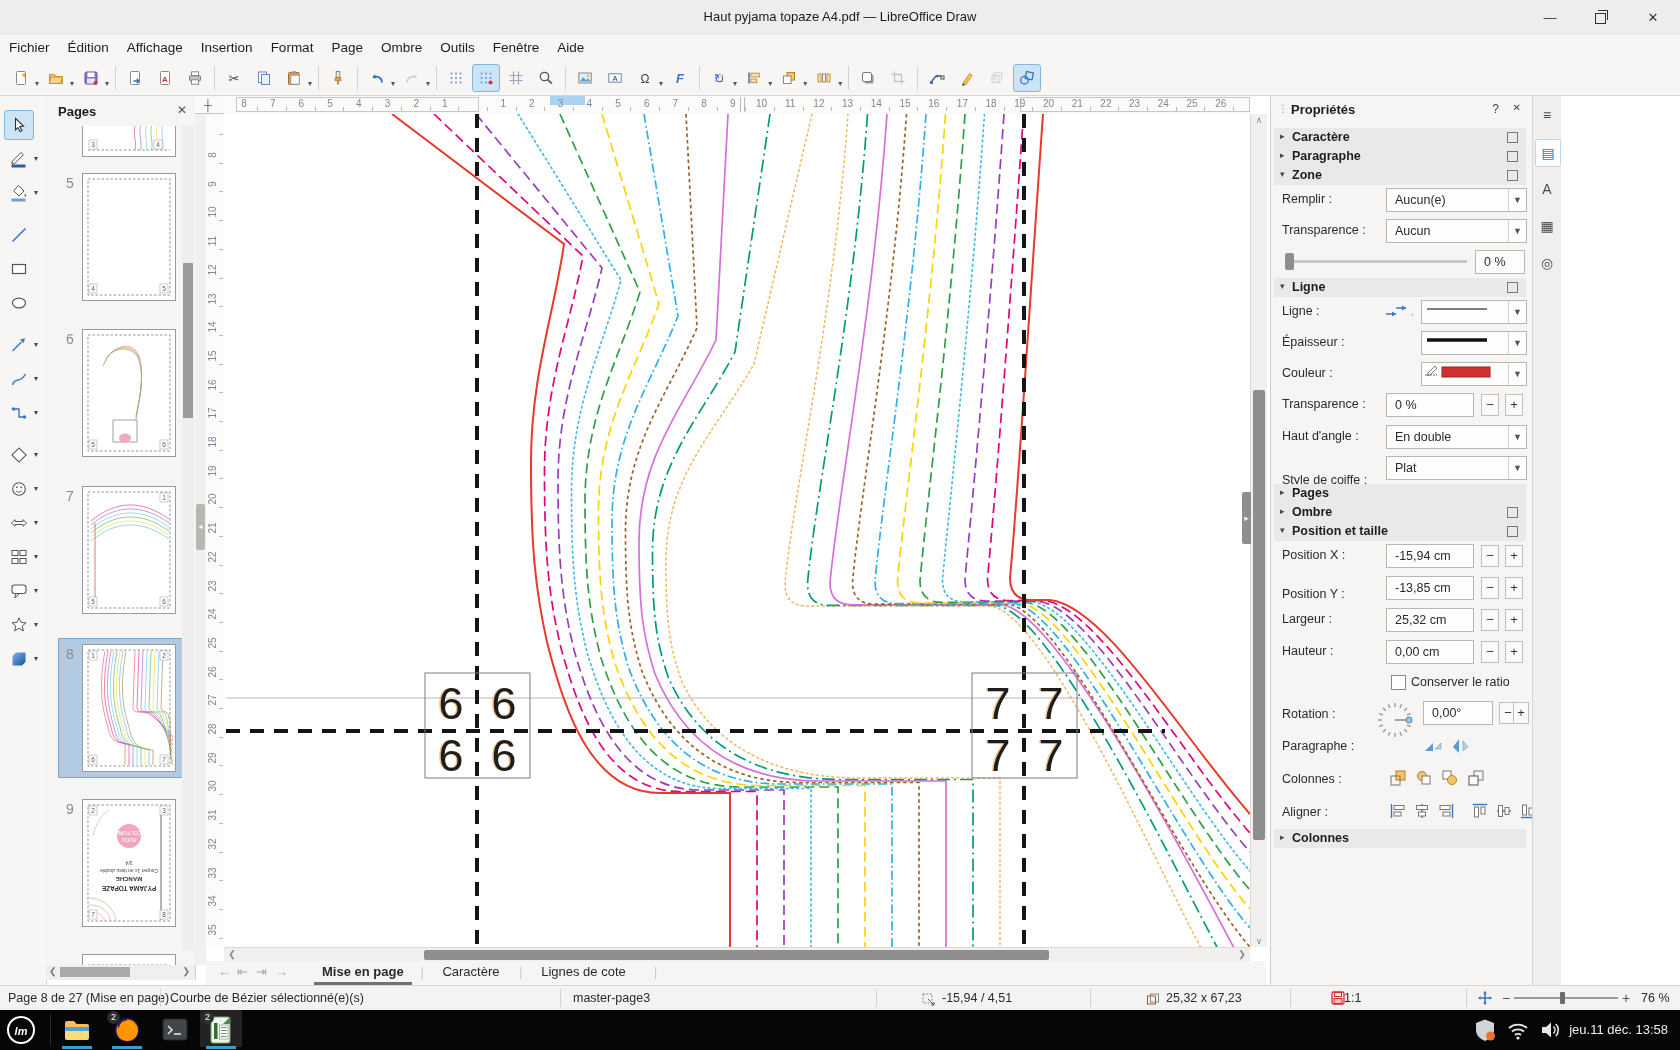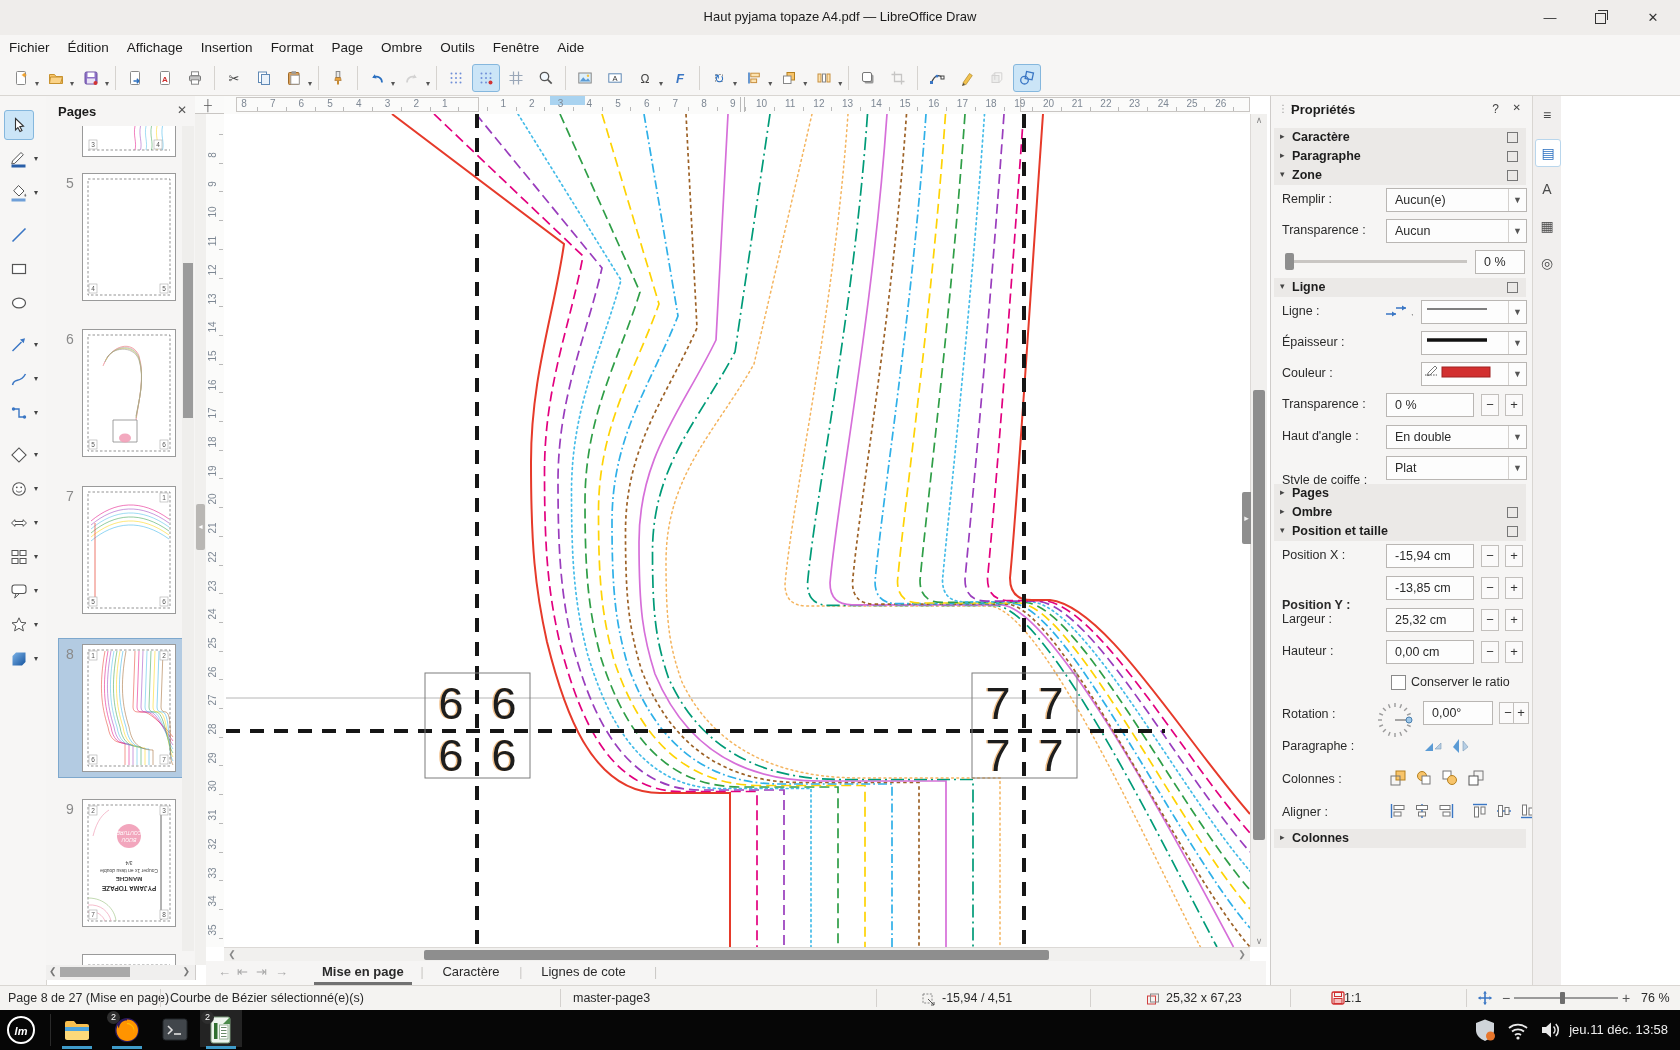--- a/index.html
+++ b/index.html
@@ -956,21 +956,21 @@
         </div>
         <div style="position: absolute; left: 0px; top: 445px; width: 262px; height: 32px;">
           <div class="sblabel" style="top:7px;">Position X :</div>
           <div class="sbfield" style="left:115px;top:3px;width:88px;">
             <div class="fval">-15,94 cm</div>
           </div>
           <div class="spinbtn" style="left:210px;top:4px;">−</div>
           <div class="spinbtn" style="left:234px;top:4px;">+</div>
         </div>
         <div style="position: absolute; left: 0px; top: 477px; width: 262px; height: 32px;">
-          <div class="sblabel" style="top:25px;font-weight:bold;">Position Y :</div>
+          <div class="sblabel" style="top:14px;">Position Y :</div>
           <div class="sbfield" style="left:115px;top:3px;width:88px;">
             <div class="fval">-13,85 cm</div>
           </div>
           <div class="spinbtn" style="left:210px;top:4px;">−</div>
           <div class="spinbtn" style="left:234px;top:4px;">+</div>
         </div>
         <div style="position: absolute; left: 0px; top: 509px; width: 262px; height: 32px;">
           <div class="sblabel" style="top:7px;">Largeur :</div>
           <div class="sbfield" style="left:115px;top:3px;width:88px;">
             <div class="fval">25,32 cm</div>

